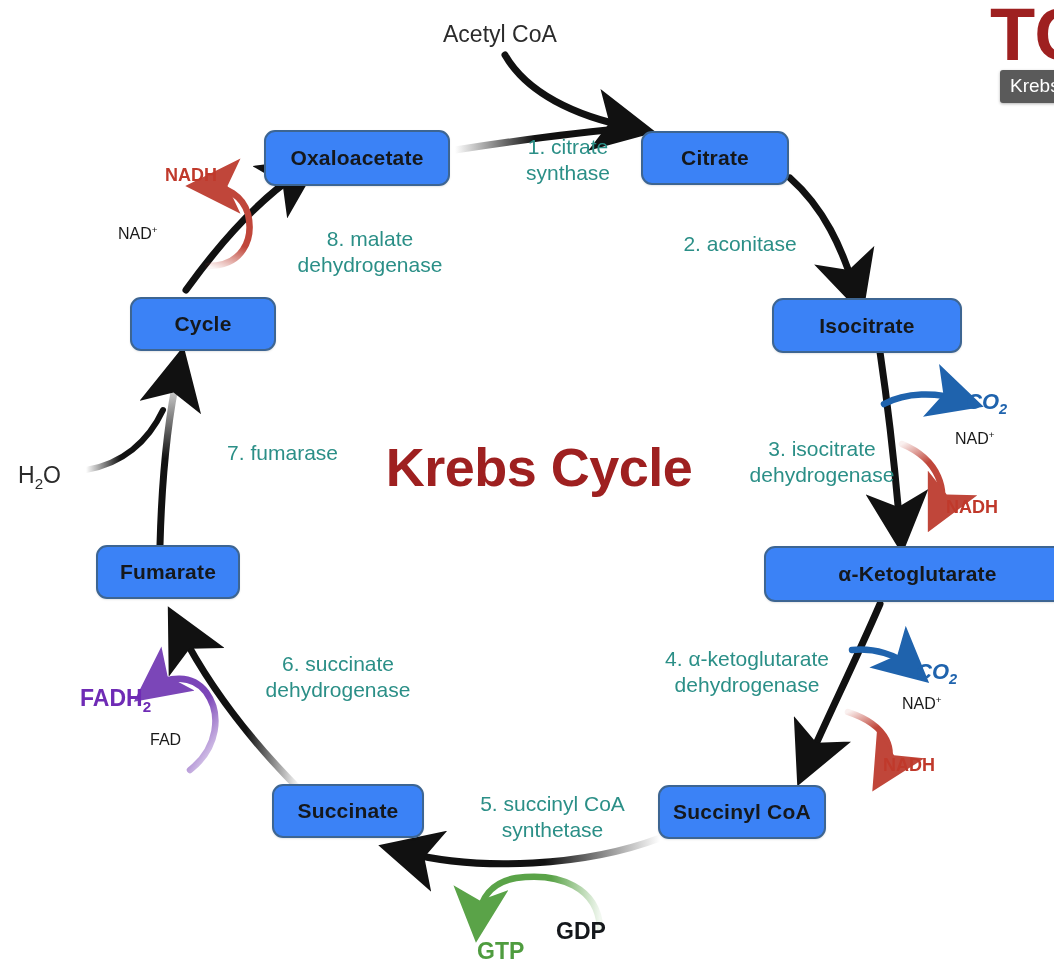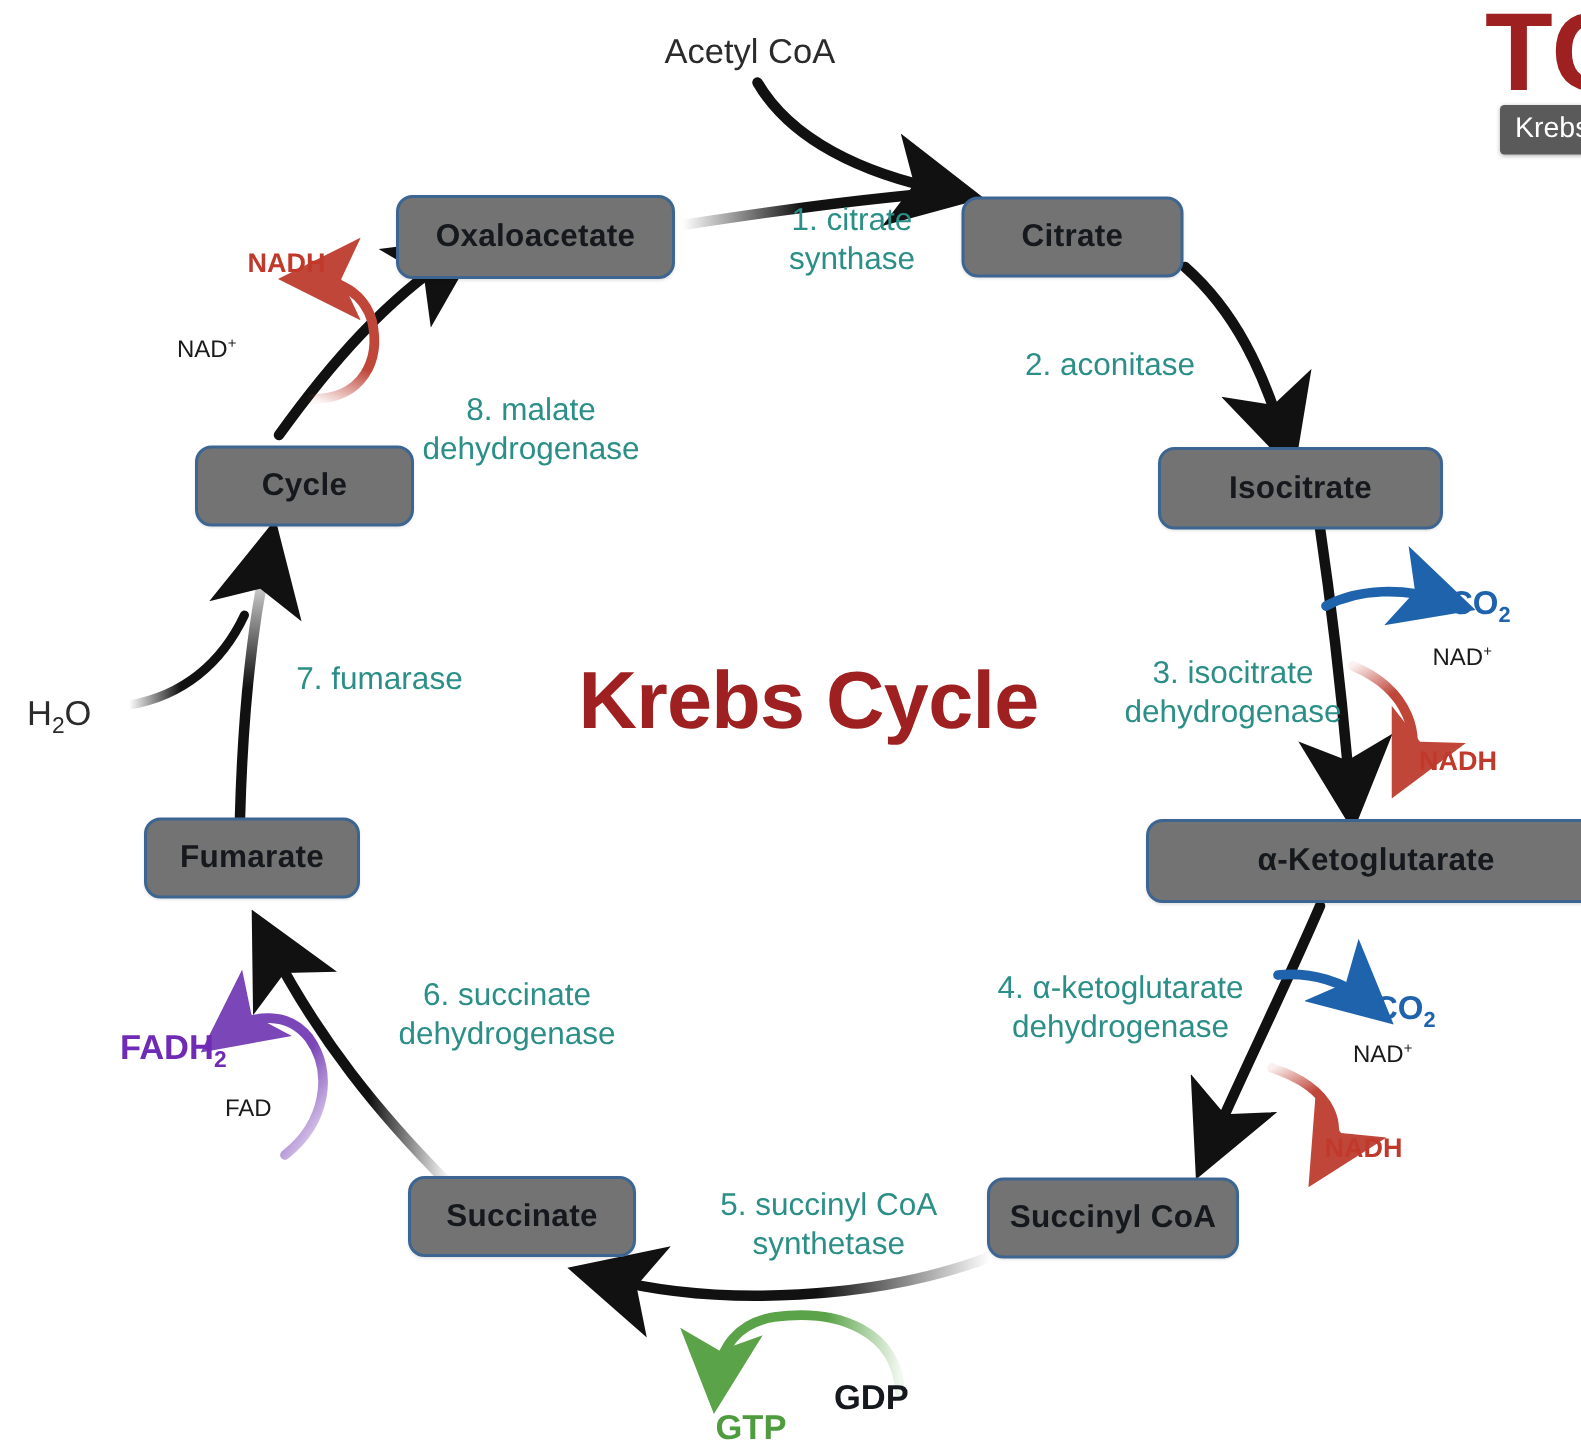--- a/index.html
+++ b/index.html
@@ -9,21 +9,21 @@
     font-family:"Liberation Sans", sans-serif;
     overflow:hidden;
     position:relative;
   }
   #stage{position:absolute;left:0;top:0;width:1054px;height:964px;}
   svg#diagram{position:absolute;left:0;top:0;width:1054px;height:964px;}
 
   
   .node{
     position:absolute;
-    background:#737373;
+    background:#3b82f6;
     border:2.5px solid #3d6592;
     border-radius:11px;
     box-sizing:border-box;
     display:flex;align-items:center;justify-content:center;
     font-weight:bold;
     font-size:21px;
     color:#15181c;
     letter-spacing:.2px;
     white-space:nowrap;
     box-shadow:0 1px 2px rgba(0,0,0,.10);
@@ -31,27 +31,27 @@
 
   
   .enzyme{
     position:absolute;
     color:#2b8f87;
     font-size:21px;
     line-height:26px;
     white-space:pre;
     text-align:center;
   }
-  .enzyme.l{text-align:center;}
+  .enzyme.l{text-align:right;}
 
   
   .cof{position:absolute;white-space:nowrap;}
   .cof.plain{color:#1a1a1a;font-size:16px;}
   .cof.nadh{color:#c0392b;font-size:18px;font-weight:bold;}
-  .cof.co2{color:#1f63ad;font-size:22px;font-weight:bold;}
+  .cof.co2{color:#1f63ad;font-size:22px;font-weight:bold;font-style:italic;}
   .cof.fadh{color:#6f2bb5;font-size:23px;font-weight:bold;}
   .cof.gtp{color:#4f9c3f;font-size:23px;font-weight:bold;}
   .cof.gdp{color:#15181c;font-size:23px;font-weight:bold;}
   .cof sub{font-size:.66em;}
   .cof sup{font-size:.62em;}
 
   
   .freelabel{position:absolute;color:#2b2b2b;font-size:23px;white-space:nowrap;}
   .freelabel sub{font-size:.66em;}
 
@@ -221,21 +221,21 @@
 dehydrogenase</div>
 
   <div class="enzyme" style="left:455px;top:791px;width:195px;">5. succinyl CoA
 synthetase</div>
 
   <div class="enzyme" style="left:238px;top:651px;width:200px;">6. succinate
 dehydrogenase</div>
 
   <div class="enzyme l" style="left:168px;top:440px;width:170px;">7. fumarase</div>
 
-  <div class="enzyme" style="left:254px;top:226px;width:200px;margin-top:35px;">8. malate
+  <div class="enzyme" style="left:270px;top:226px;width:200px;">8. malate
 dehydrogenase</div>
 
   <div class="freelabel" style="left:443px;top:21px;">Acetyl CoA</div>
 
   <div class="freelabel" style="left:18px;top:462px;">H<sub>2</sub>O</div>
 
   <div class="cof plain" style="left:118px;top:224px;">NAD<sup>+</sup></div>
   <div class="cof nadh" style="left:165px;top:165px;">NADH</div>
 
   <div class="cof co2" style="left:966px;top:389px;">CO<sub>2</sub></div>

